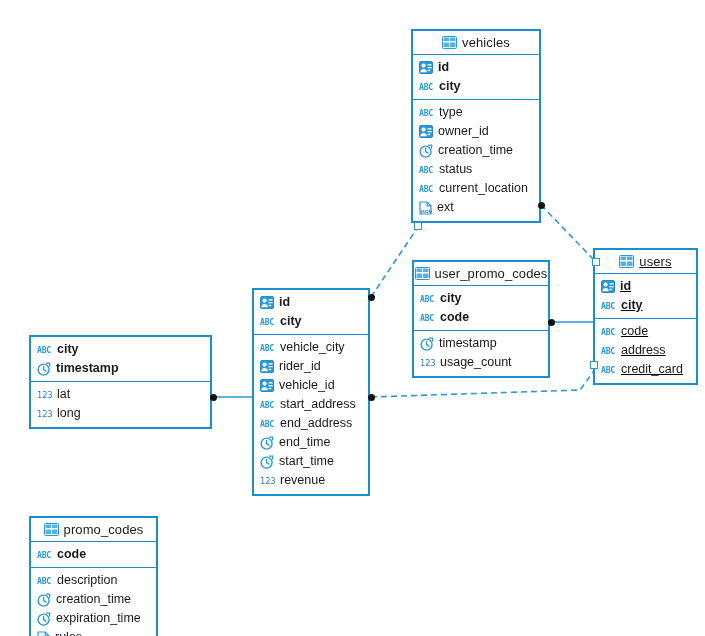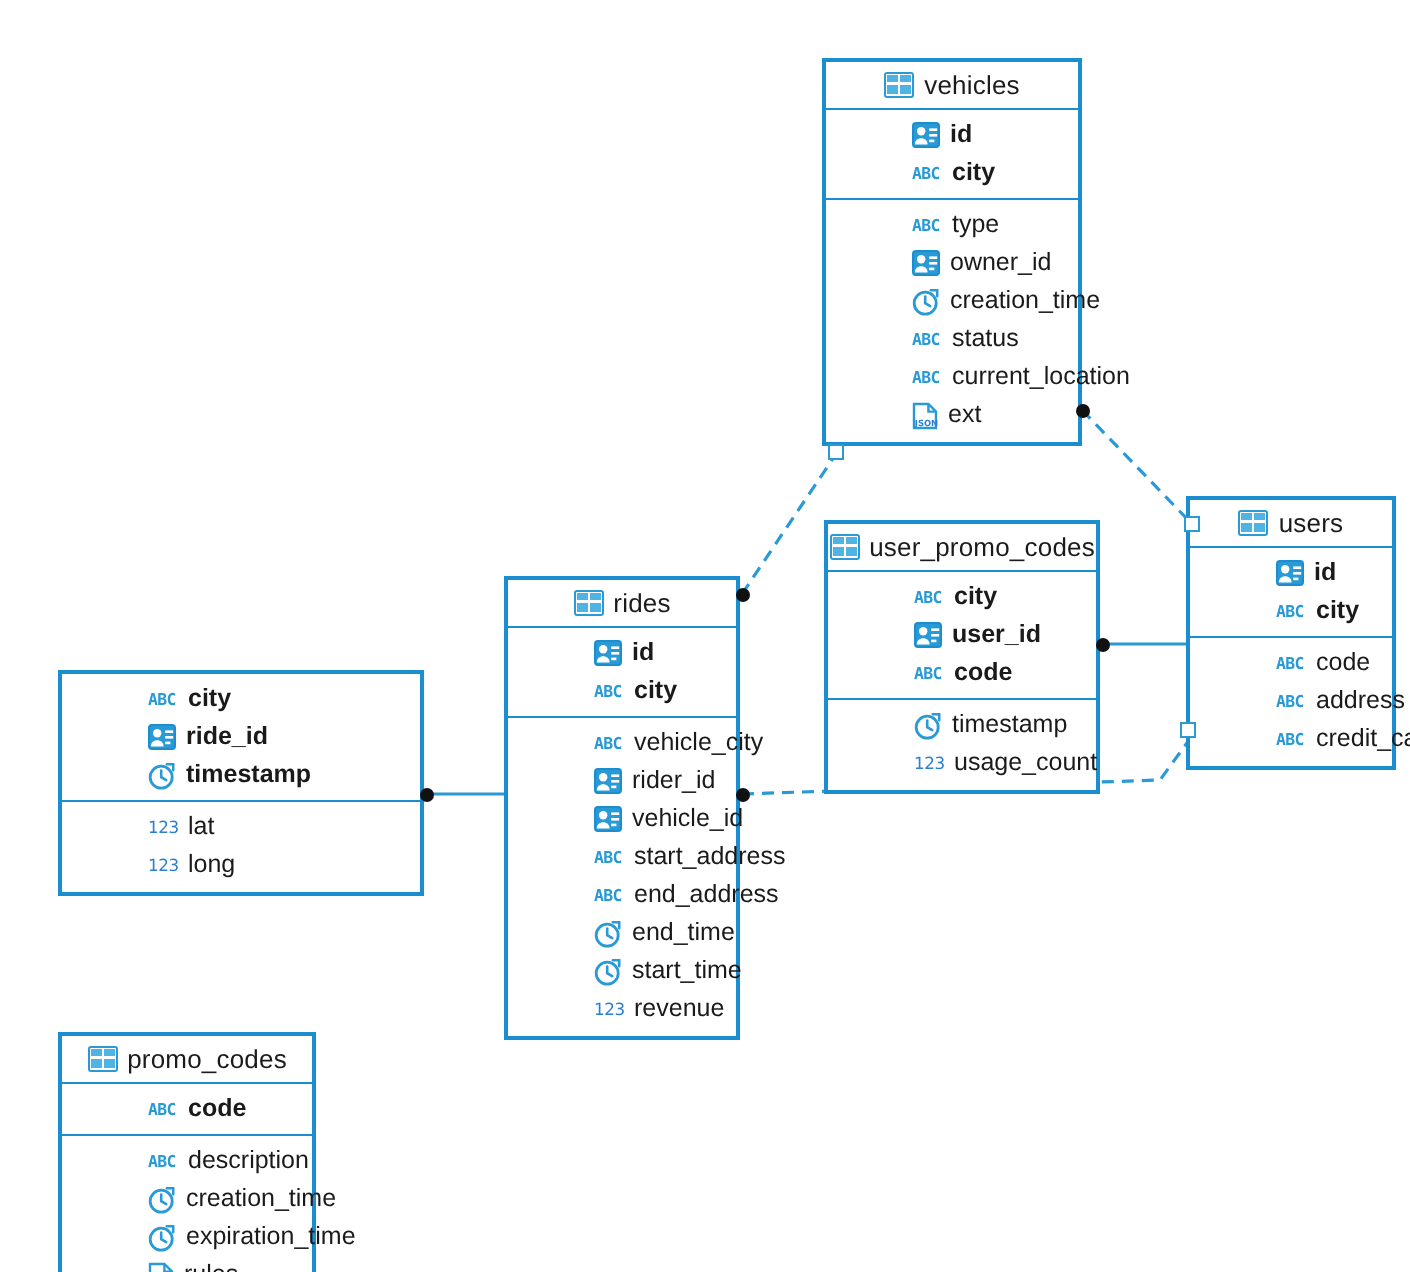--- a/index.html
+++ b/index.html
@@ -29,21 +29,21 @@
     box-sizing:border-box;
     padding:0 6px;
   }
   .tbl-title{
     font-size:13px;color:#1b1b1b;white-space:nowrap;letter-spacing:0.1px;
   }
   .pk-section{border-bottom:1px solid #1b8ed0;padding:3px 0 3px 0;}
   .col-section{padding:3px 0 4px 0;}
   .col{
     display:flex;align-items:center;gap:5px;
-    height:19px;padding:0 5px 0 6px;white-space:nowrap;margin-left:37px;
+    height:19px;padding:0 5px 0 6px;white-space:nowrap;
   }
   .col-name{font-size:12.5px;color:#1a1a1a;line-height:19px;}
   .col.pk .col-name{font-weight:bold;}
 
   
   .ico{flex:0 0 auto;display:inline-block;position:relative;}
   .ico svg{display:block;}
 
   
   .dot{
@@ -178,33 +178,20 @@
       <div class="pk-section">
         <div class="col pk">
           <span class="ico ico-string" style="display: inline-block;">
     <svg width="15" height="11" viewBox="0 0 15 11">
       <text x="0" y="8.6" font-family="DejaVu Sans Mono, monospace" font-size="8.2" font-weight="bold" fill="#2a9ad6" letter-spacing="-0.3">ABC</text>
     </svg>
   </span>
           <span class="col-name">city</span>
         </div>
         <div class="col pk">
-          <span class="ico ico-uuid" style="display: inline-block;">
-    <svg width="14" height="13" viewBox="0 0 14 13">
-      <rect x="0.5" y="0.5" width="13" height="12" rx="1.5" fill="#2a9ad6" stroke="#1b8ed0"></rect>
-      <circle cx="4.6" cy="4.6" r="2.1" fill="#ffffff"></circle>
-      <path d="M1.4 11.2c0-2 1.5-3.1 3.2-3.1s3.2 1.1 3.2 3.1z" fill="#ffffff"></path>
-      <rect x="8.6" y="3.2" width="4" height="1.3" fill="#ffffff"></rect>
-      <rect x="8.6" y="6" width="4" height="1.3" fill="#ffffff"></rect>
-      <rect x="8.6" y="8.8" width="2.6" height="1.3" fill="#ffffff"></rect>
-    </svg>
-  </span>
-          <span class="col-name">user_id</span>
-        </div>
-        <div class="col pk">
           <span class="ico ico-string" style="display: inline-block;">
     <svg width="15" height="11" viewBox="0 0 15 11">
       <text x="0" y="8.6" font-family="DejaVu Sans Mono, monospace" font-size="8.2" font-weight="bold" fill="#2a9ad6" letter-spacing="-0.3">ABC</text>
     </svg>
   </span>
           <span class="col-name">code</span>
         </div>
       </div>
       <div class="col-section">
         <div class="col">
@@ -220,21 +207,21 @@
         <div class="col">
           <span class="ico ico-number" style="display: inline-block;">
     <svg width="15" height="11" viewBox="0 0 15 11">
       <text x="0" y="8.6" font-family="DejaVu Sans, sans-serif" font-size="8.4" fill="#2a7fd0" letter-spacing="-0.2">123</text>
     </svg>
   </span>
           <span class="col-name">usage_count</span>
         </div>
       </div>
     </div>
-    <div class="table" style="left: 593px; top: 248px; width: 105px;">
+    <div class="table" style="left: 593px; top: 248px; width: 105px; text-decoration: underline;">
       <div class="tbl-header">
         <span class="ico ico-table" style="display: inline-block;">
     <svg width="15" height="13" viewBox="0 0 15 13">
       <rect x="0.5" y="0.5" width="14" height="12" rx="1" fill="#ffffff" stroke="#2a9ad6"></rect>
       <rect x="1.5" y="1.5" width="5.5" height="3.5" fill="#4fb3e3"></rect>
       <rect x="8" y="1.5" width="5.5" height="3.5" fill="#4fb3e3"></rect>
       <rect x="1.5" y="6.5" width="5.5" height="4.5" fill="#4fb3e3"></rect>
       <rect x="8" y="6.5" width="5.5" height="4.5" fill="#4fb3e3"></rect>
     </svg>
   </span>
@@ -284,32 +271,20 @@
           <span class="ico ico-string" style="display: inline-block;">
     <svg width="15" height="11" viewBox="0 0 15 11">
       <text x="0" y="8.6" font-family="DejaVu Sans Mono, monospace" font-size="8.2" font-weight="bold" fill="#2a9ad6" letter-spacing="-0.3">ABC</text>
     </svg>
   </span>
           <span class="col-name">credit_card</span>
         </div>
       </div>
     </div>
     <div class="table" style="left: 252px; top: 288px; width: 118px;">
-      <div class="tbl-header">
-        <span class="ico ico-table" style="display: inline-block;">
-    <svg width="15" height="13" viewBox="0 0 15 13">
-      <rect x="0.5" y="0.5" width="14" height="12" rx="1" fill="#ffffff" stroke="#2a9ad6"></rect>
-      <rect x="1.5" y="1.5" width="5.5" height="3.5" fill="#4fb3e3"></rect>
-      <rect x="8" y="1.5" width="5.5" height="3.5" fill="#4fb3e3"></rect>
-      <rect x="1.5" y="6.5" width="5.5" height="4.5" fill="#4fb3e3"></rect>
-      <rect x="8" y="6.5" width="5.5" height="4.5" fill="#4fb3e3"></rect>
-    </svg>
-  </span>
-        <span class="tbl-title">rides</span>
-      </div>
       <div class="pk-section">
         <div class="col pk">
           <span class="ico ico-uuid" style="display: inline-block;">
     <svg width="14" height="13" viewBox="0 0 14 13">
       <rect x="0.5" y="0.5" width="13" height="12" rx="1.5" fill="#2a9ad6" stroke="#1b8ed0"></rect>
       <circle cx="4.6" cy="4.6" r="2.1" fill="#ffffff"></circle>
       <path d="M1.4 11.2c0-2 1.5-3.1 3.2-3.1s3.2 1.1 3.2 3.1z" fill="#ffffff"></path>
       <rect x="8.6" y="3.2" width="4" height="1.3" fill="#ffffff"></rect>
       <rect x="8.6" y="6" width="4" height="1.3" fill="#ffffff"></rect>
       <rect x="8.6" y="8.8" width="2.6" height="1.3" fill="#ffffff"></rect>
@@ -409,33 +384,20 @@
     </div>
     <div class="table" style="left: 29px; top: 335px; width: 183px;">
       <div class="pk-section">
         <div class="col pk">
           <span class="ico ico-string" style="display: inline-block;">
     <svg width="15" height="11" viewBox="0 0 15 11">
       <text x="0" y="8.6" font-family="DejaVu Sans Mono, monospace" font-size="8.2" font-weight="bold" fill="#2a9ad6" letter-spacing="-0.3">ABC</text>
     </svg>
   </span>
           <span class="col-name">city</span>
-        </div>
-        <div class="col pk">
-          <span class="ico ico-uuid" style="display: inline-block;">
-    <svg width="14" height="13" viewBox="0 0 14 13">
-      <rect x="0.5" y="0.5" width="13" height="12" rx="1.5" fill="#2a9ad6" stroke="#1b8ed0"></rect>
-      <circle cx="4.6" cy="4.6" r="2.1" fill="#ffffff"></circle>
-      <path d="M1.4 11.2c0-2 1.5-3.1 3.2-3.1s3.2 1.1 3.2 3.1z" fill="#ffffff"></path>
-      <rect x="8.6" y="3.2" width="4" height="1.3" fill="#ffffff"></rect>
-      <rect x="8.6" y="6" width="4" height="1.3" fill="#ffffff"></rect>
-      <rect x="8.6" y="8.8" width="2.6" height="1.3" fill="#ffffff"></rect>
-    </svg>
-  </span>
-          <span class="col-name">ride_id</span>
         </div>
         <div class="col pk">
           <span class="ico ico-timestamp" style="display: inline-block;">
     <svg width="14" height="14" viewBox="0 0 14 14">
       <circle cx="6.6" cy="7.6" r="5.5" fill="#ffffff" stroke="#2a9ad6" stroke-width="1.4"></circle>
       <path d="M6.6 4.3 L6.6 7.6 L9.1 9.1" stroke="#2a9ad6" stroke-width="1.3" fill="none" stroke-linecap="round"></path>
       <path d="M9.4 1.1 L12.6 1.1 L12.6 4.1" stroke="#2a9ad6" stroke-width="1.3" fill="none" stroke-linecap="round"></path>
     </svg>
   </span>
           <span class="col-name">timestamp</span>

